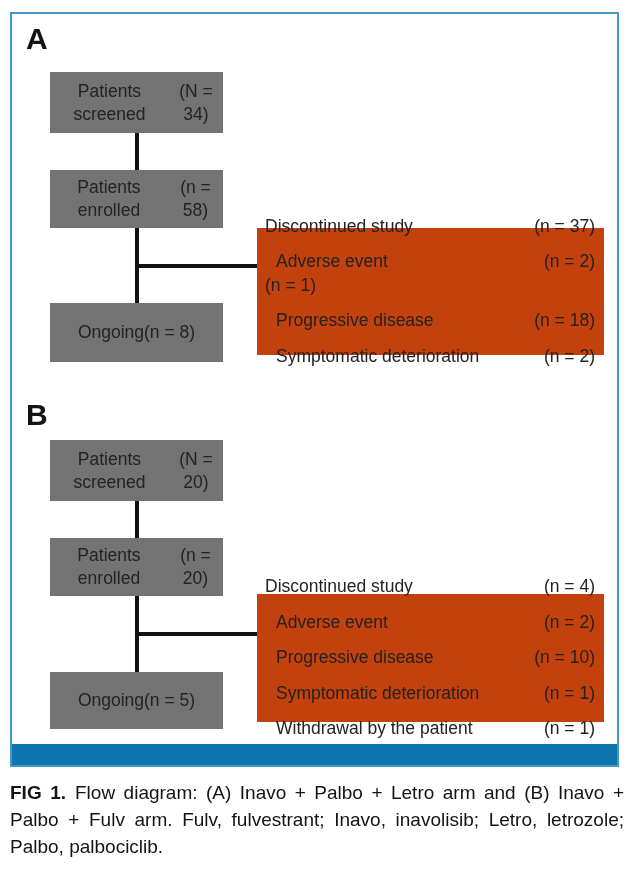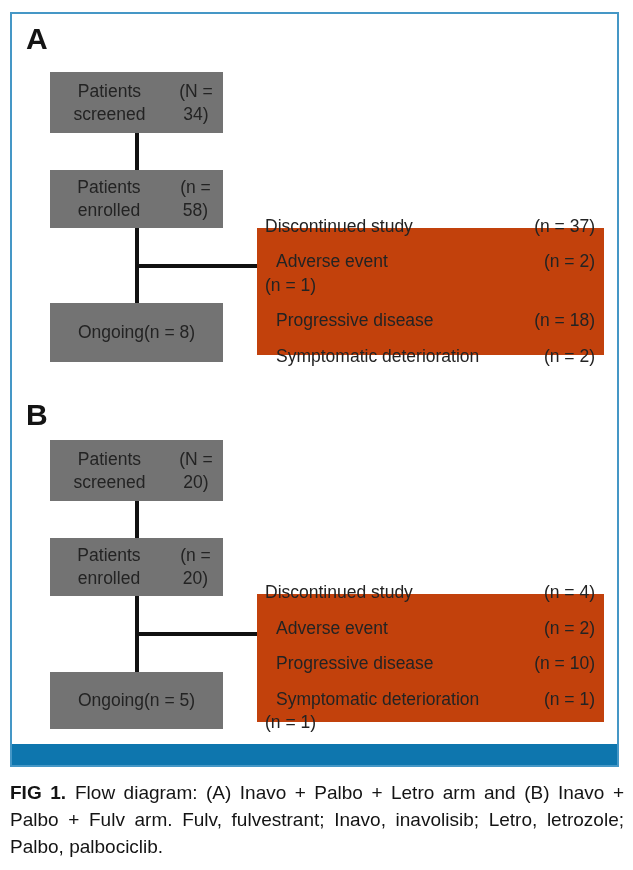--- a/index.html
+++ b/index.html
@@ -158,20 +158,21 @@
     </div>
     <div class="disc-row indent">
       <span class="lbl">Progressive disease</span>
       <span class="cnt">(n = 10)</span>
     </div>
     <div class="disc-row indent">
       <span class="lbl">Symptomatic deterioration</span>
       <span class="cnt">(n = 1)</span>
     </div>
     <div class="disc-row indent">
+      <span class="lbl">Withdrawal by the patient</span>
       <span class="cnt">(n = 1)</span>
     </div>
   </div>
 
   <div class="bottom-bar"></div>
 </div>
 
 <p class="caption"><span class="fig-tag">FIG 1.</span><span>Flow diagram: (A) Inavo + Palbo + Letro arm and (B) Inavo + Palbo + Fulv arm. Fulv, fulvestrant; Inavo, inavolisib; Letro, letrozole; Palbo, palbociclib.</span></p>
 
 </body></html>

